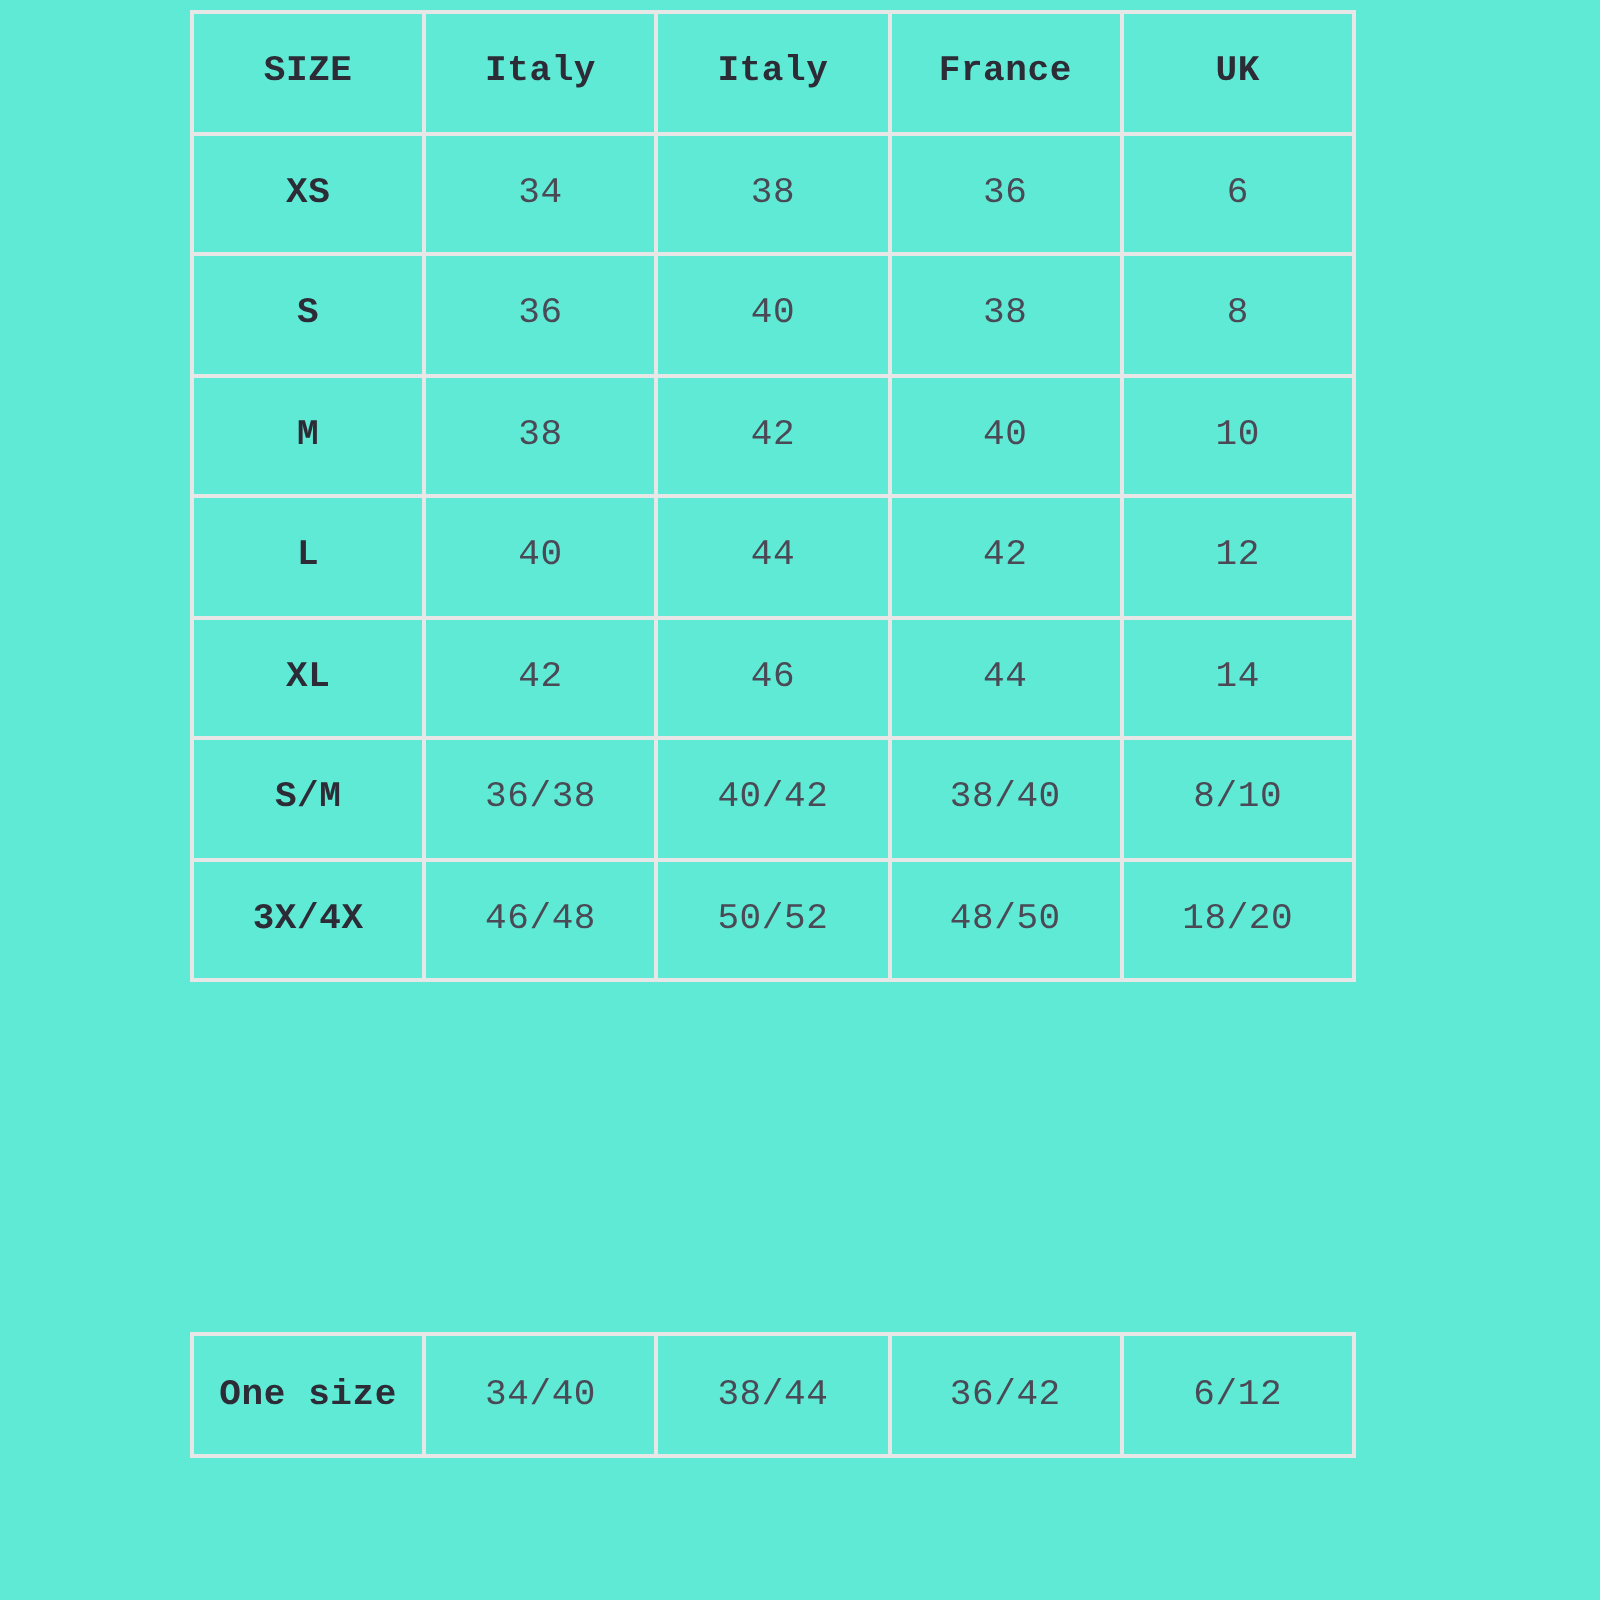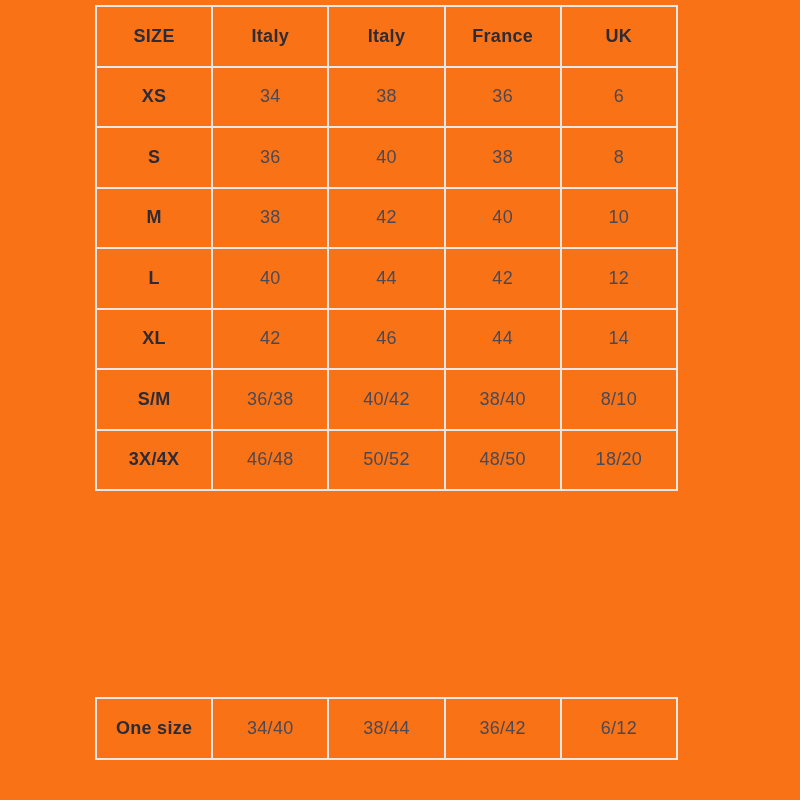--- a/index.html
+++ b/index.html
@@ -4,33 +4,33 @@
 <style>
   html, body {
     margin: 0;
     padding: 0;
     background: #ffffff;
   }
   .stage {
     position: relative;
     width: 800px;
     height: 800px;
-    background: #f97316;
-    font-family: Liberation Sans, sans-serif;
+    background: #5eead4;
+    font-family: Liberation Mono, monospace;
     overflow: hidden;
   }
   table.size-chart {
     position: absolute;
     left: 95px;
     width: 583px;
     border-collapse: collapse;
     table-layout: fixed;
   }
   #main-table { top: 5px; }
-  #special-table { top: 697px; }
+  #special-table { top: 666px; }
   table.size-chart th,
   table.size-chart td {
     border: 2px solid #e7e7e7;
     text-align: center;
     vertical-align: middle;
     padding: 0;
     font-size: 18px;
     letter-spacing: 0.3px;
     overflow: hidden;
     white-space: nowrap;

